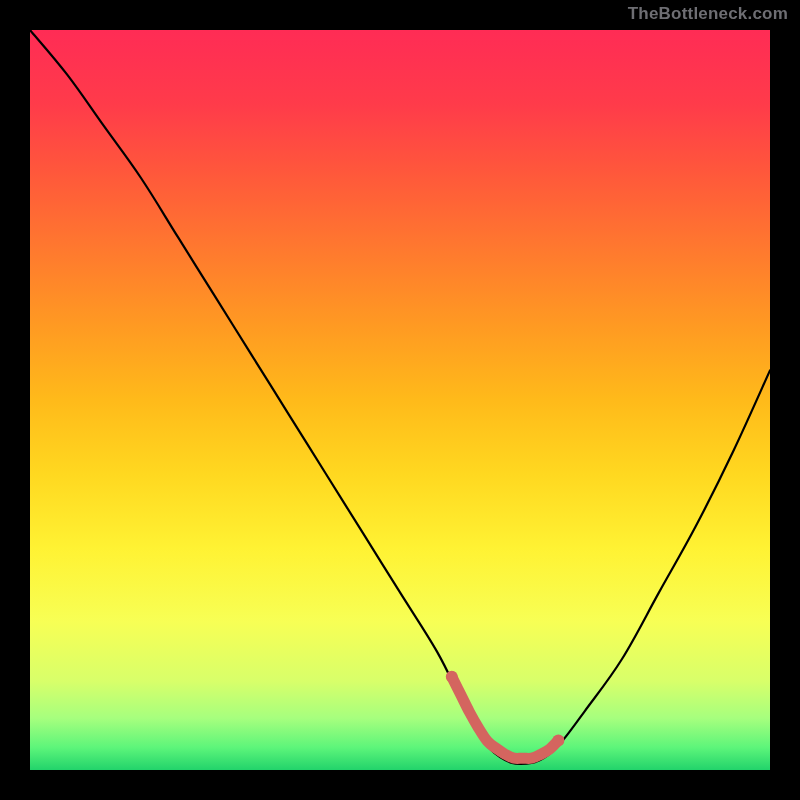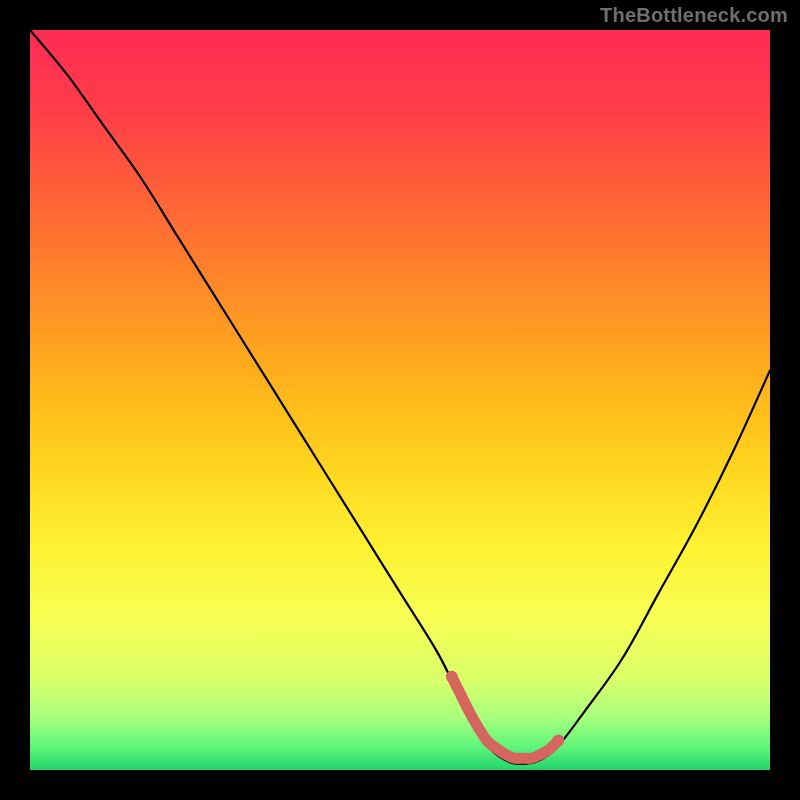--- a/index.html
+++ b/index.html
@@ -13,21 +13,21 @@
   .container {
     position: relative;
     width: 800px;
     height: 800px;
   }
   .watermark {
     position: absolute;
     top: 4px;
     right: 12px;
     font-family: Arial, Helvetica, sans-serif;
-    font-size: 20px;
+    font-size: 17px;
     font-weight: bold;
     color: #6e6e73;
     z-index: 3;
     letter-spacing: 0.2px;
   }
   svg.plot {
     position: absolute;
     left: 30px;
     top: 30px;
     width: 740px;

